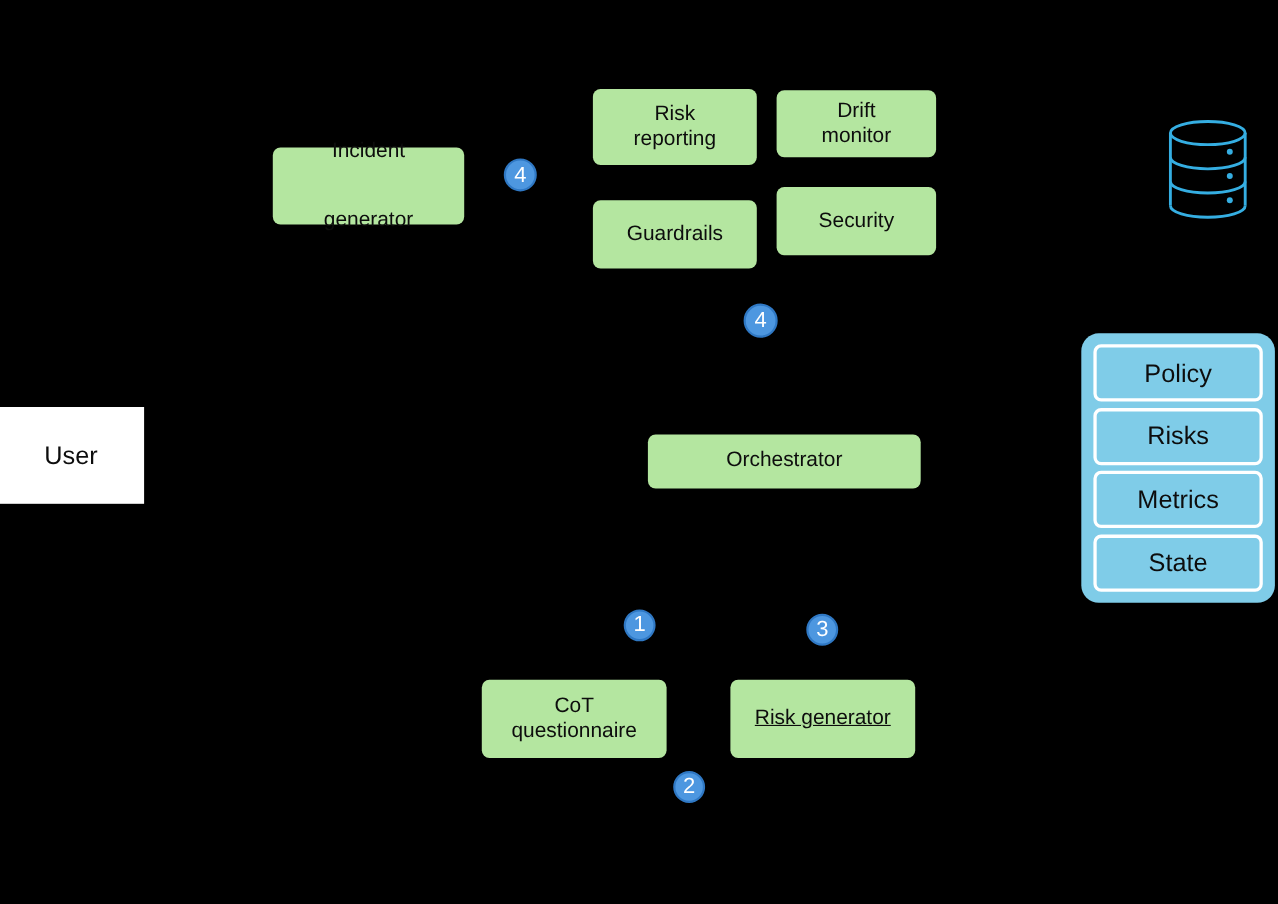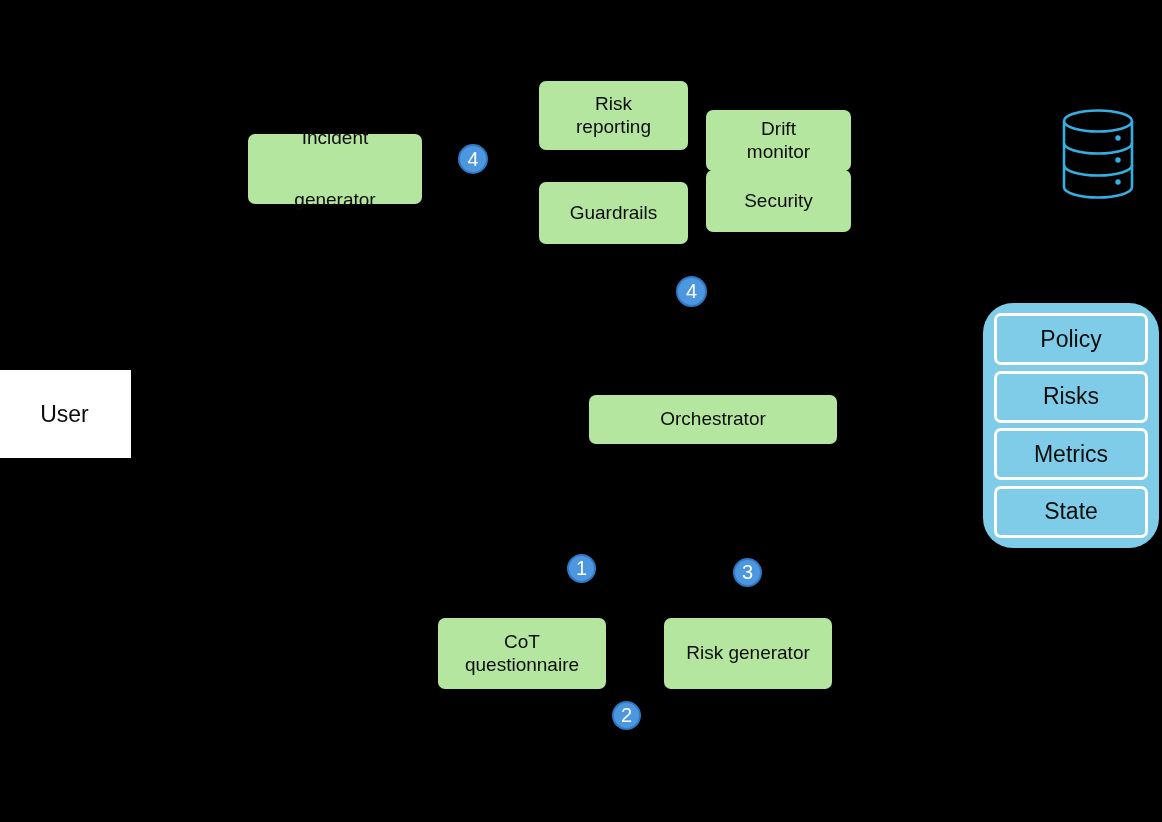--- a/index.html
+++ b/index.html
@@ -53,21 +53,21 @@
     font-size: 20px;
     font-family: "Liberation Sans", sans-serif;
     line-height: 1;
     padding-bottom: 1px;
   }
   
   .stack-panel {
     position: absolute;
     box-sizing: border-box;
     background: #7fcce8;
-    border-radius: 30px;
+    border-radius: 16px;
     padding: 10px 11px;
     display: flex;
     flex-direction: column;
     justify-content: space-between;
   }
   .stack-item {
     box-sizing: border-box;
     background: #7fcce8;
     border: 3px solid #ffffff;
     border-radius: 7px;
@@ -96,21 +96,21 @@
   <div class="node green-box" style="left:248px; top:134px; width:174px; height:70px; flex-direction:column;gap:40px;">
     <span>Incident</span>
     <span>generator</span>
   </div>
 
   <div class="node green-box" style="left:539px; top:81px; width:149px; height:69px; flex-direction:column;">
     <span>Risk</span>
     <span>reporting</span>
   </div>
 
-  <div class="node green-box" style="left:706px; top:82px; width:145px; height:61px; flex-direction:column;margin-top:28px;">
+  <div class="node green-box" style="left:706px; top:82px; width:145px; height:61px; flex-direction:column;">
     <span>Drift</span>
     <span>monitor</span>
   </div>
 
   <div class="node green-box" style="left:539px; top:170px; width:149px; height:62px;margin-top:12px;">
     <span>Guardrails</span>
   </div>
 
   <div class="node green-box" style="left:589px; top:395px; width:248px; height:49px;">
     <span>Orchestrator</span>
@@ -118,21 +118,21 @@
 
   <div class="node green-box" style="left:706px; top:170px; width:145px; height:62px;">
     <span>Security</span>
   </div>
 
   <div class="node green-box" style="left:417px; top:618px; width:168px; height:71px; flex-direction:column;margin-left:21px;">
     <span>CoT</span>
     <span>questionnaire</span>
   </div>
 
-  <div class="node green-box" style="left:664px; top:618px; width:168px; height:71px;">
+  <div class="node green-box" style="left:664px; top:618px; width:168px; height:71px;text-decoration:underline;">
     <span>Risk generator</span>
   </div>
 
   <div class="db-icon" style="left:1060px; top:108px; width:76px; height:92px;">
     <svg width="76" height="92" viewBox="0 0 76 92" aria-hidden="true">
       <ellipse cx="38" cy="13" rx="34" ry="10.5" fill="none" stroke="#35aee2" stroke-width="2.6"></ellipse>
       <path d="M4 13 V 79" fill="none" stroke="#35aee2" stroke-width="2.6"></path>
       <path d="M72 13 V 79" fill="none" stroke="#35aee2" stroke-width="2.6"></path>
       <path d="M4 79 a34 10.5 0 0 0 68 0" fill="none" stroke="#35aee2" stroke-width="2.6"></path>
       <path d="M4 35 a34 10.5 0 0 0 68 0" fill="none" stroke="#35aee2" stroke-width="2.6"></path>

